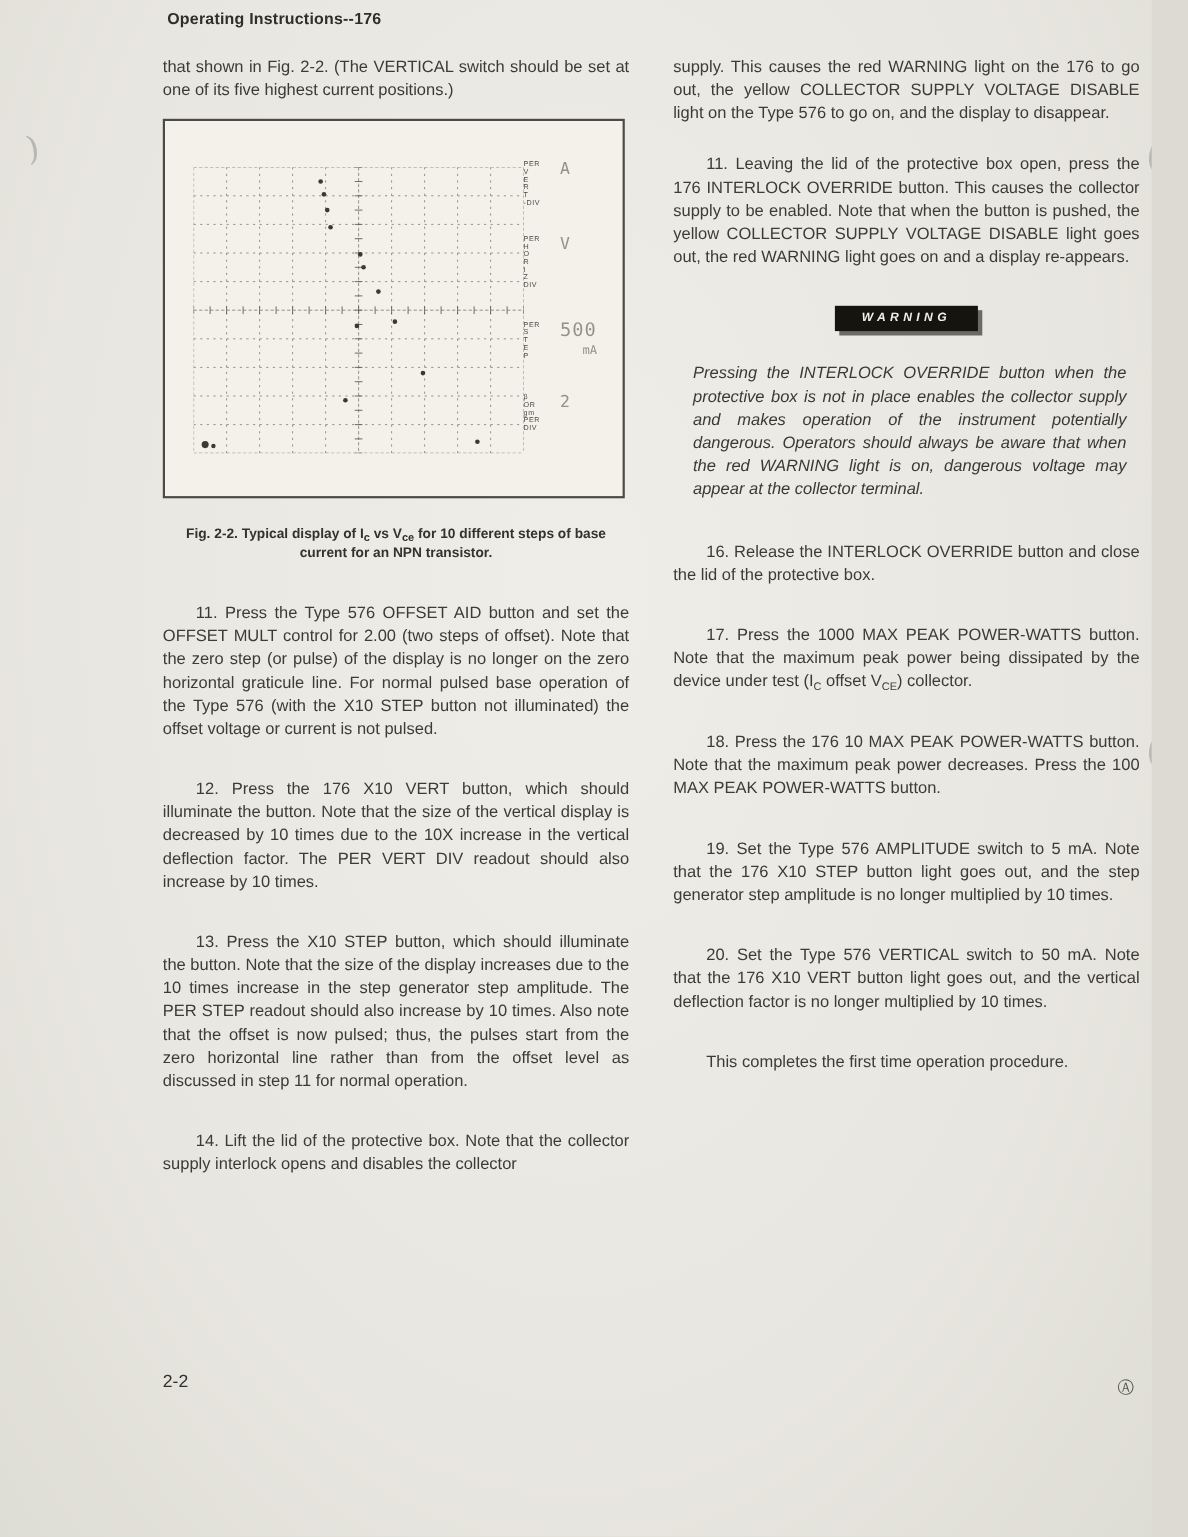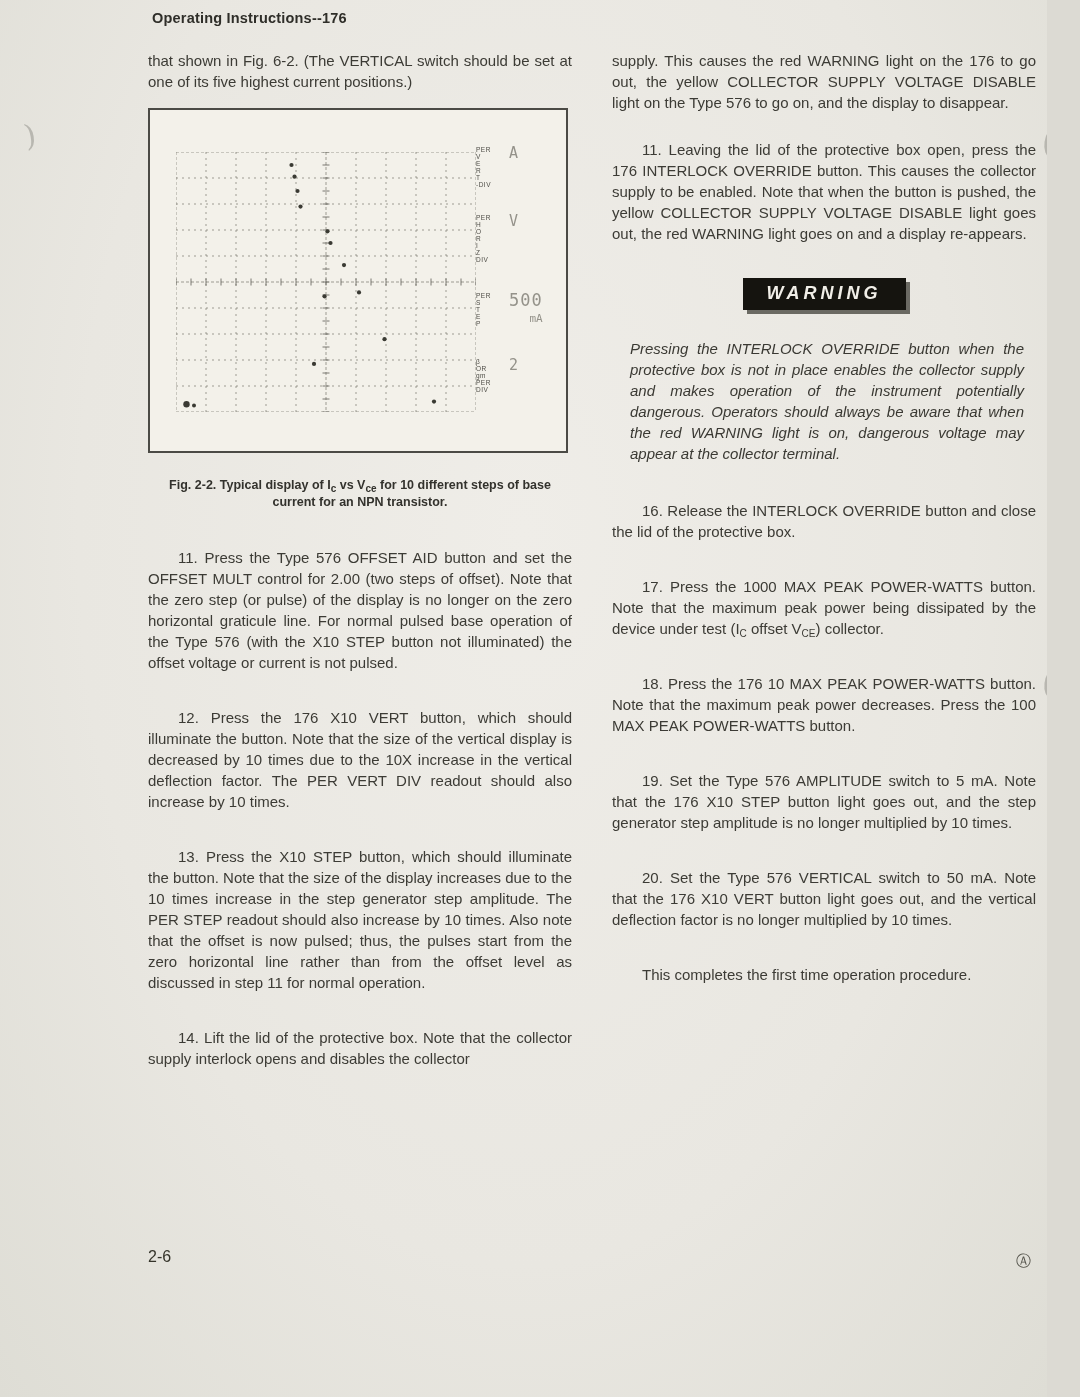--- a/index.html
+++ b/index.html
@@ -53,21 +53,21 @@
   }
   .caption{
     margin:24px 0 36px 0;
     font-size:12.5px;font-weight:bold;line-height:17px;color:#33322d;
     text-align:center;
   }
   
   .warn-wrap{text-align:center;margin:4px 0 28px 0;}
   .warn-bar{
     display:inline-block;background:#15140f;color:#f1efe8;
-    font-style:italic;font-weight:bold;font-size:18px;letter-spacing:4px;
+    font-style:italic;font-weight:bold;font-size:11px;letter-spacing:4px;
     padding:5px 24px 6px 24px;
     box-shadow:4px 4px 0 #6b6a63;
   }
   .warn-body{
     font-style:italic;padding:0 12px 0 18px;margin-bottom:36px;color:#3a3933;
   }
   .closing{margin-bottom:0;margin-top:21px;}
   .footer-page{
     position:absolute;left:148px;top:1248px;font-size:16px;color:#343329;
   }
@@ -88,21 +88,21 @@
 <div class="page">
 
   <div class="header">Operating Instructions--176</div>
 
   <span class="artifact a1">(</span>
   <span class="artifact a2">(</span>
   <span class="artifact a3">)</span>
 
   <div class="col col-left">
 
-    <p class="para intro">that shown in Fig. 6-2. (The VERTICAL switch should be set at one of its five highest current positions.)</p>
+    <p class="para intro">that shown in Fig. 2-2. (The VERTICAL switch should be set at one of its five highest current positions.)</p>
 
     <div class="figure">
       <svg id="scope-svg" class="scope" width="300" height="260" viewBox="0 0 300 260">
           <line x1="0" y1="0" x2="0" y2="260" stroke="#78776f" stroke-width="0.7" stroke-dasharray="3,2"></line>
           <line x1="0" y1="0" x2="300" y2="0" stroke="#78776f" stroke-width="0.7" stroke-dasharray="3,2"></line>
           <line x1="30" y1="0" x2="30" y2="260" stroke="#78776f" stroke-width="0.7" stroke-dasharray="2,4"></line>
           <line x1="0" y1="26" x2="300" y2="26" stroke="#78776f" stroke-width="0.7" stroke-dasharray="2,4"></line>
           <line x1="60" y1="0" x2="60" y2="260" stroke="#78776f" stroke-width="0.7" stroke-dasharray="2,4"></line>
           <line x1="0" y1="52" x2="300" y2="52" stroke="#78776f" stroke-width="0.7" stroke-dasharray="2,4"></line>
           <line x1="90" y1="0" x2="90" y2="260" stroke="#78776f" stroke-width="0.7" stroke-dasharray="2,4"></line>
@@ -242,16 +242,16 @@
     <p class="para step">16. Release the INTERLOCK OVERRIDE button and close the lid of the protective box.</p>
 
     <p class="para step"><span>17. Press the 1000 MAX PEAK POWER-WATTS button. Note that the maximum peak power being dissipated by the device under test (I</span><sub>C</sub><span> offset V</span><sub>CE</sub><span>) collector.</span></p>
 
     <p class="para step">18. Press the 176 10 MAX PEAK POWER-WATTS button. Note that the maximum peak power decreases. Press the 100 MAX PEAK POWER-WATTS button.</p>
     <p class="para step">19. Set the Type 576 AMPLITUDE switch to 5 mA. Note that the 176 X10 STEP button light goes out, and the step generator step amplitude is no longer multiplied by 10 times.</p>
     <p class="para step">20. Set the Type 576 VERTICAL switch to 50 mA. Note that the 176 X10 VERT button light goes out, and the vertical deflection factor is no longer multiplied by 10 times.</p>
     <p class="para step closing">This completes the first time operation procedure.</p>
   </div>
 
-  <div class="footer-page">2-6</div>
+  <div class="footer-page">2-2</div>
   <div class="corner-mark">Ⓐ</div>
 
 </div>
 
 </body></html>

